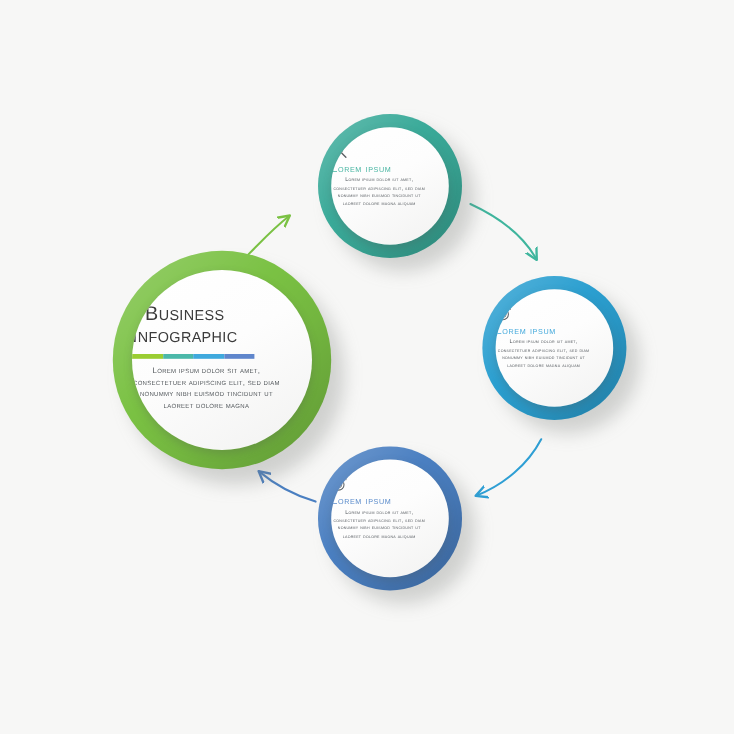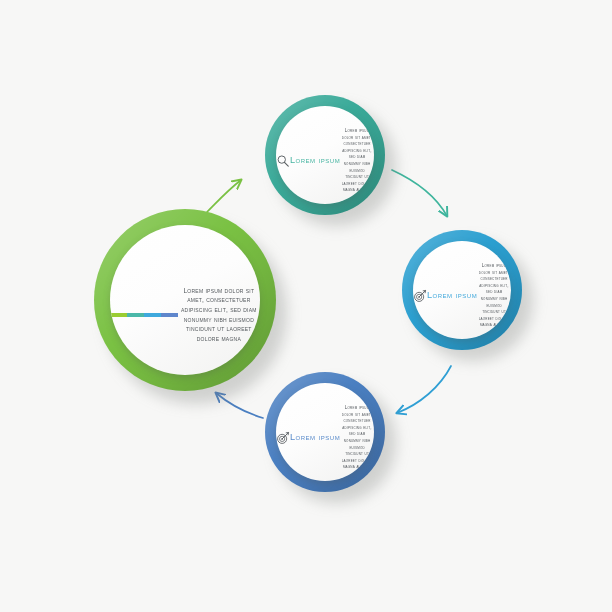--- a/index.html
+++ b/index.html
@@ -56,22 +56,22 @@
     z-index: 2;
   }
 
   
   .disc {
     position: absolute;
     border-radius: 50%;
     background: linear-gradient(150deg,#ffffff 0%,#fdfdfd 45%,#f2f2f1 100%);
     box-shadow: 0 3px 7px rgba(80,85,80,0.26);
     display: flex;
-    flex-direction: row;
-    align-items: center;
+    flex-direction: column;
+    align-items: flex-start;
     justify-content: flex-start;
     box-sizing: border-box;
     overflow: hidden;
   }
 
   
   .ring-shade {
     position: absolute;
     left: 0;
     top: 0;
@@ -195,20 +195,24 @@
     <path d="M263,418 C243,412 228,403 216,393" stroke="#4a7fc1" stroke-width="1.7" fill="none" stroke-linecap="round" marker-end="url(#head-blue)"></path>
   </svg>
 
   <div class="node-shadow" style="left:105px; top:222px; width:182px; height:182px;"></div>
 
   <div class="node" id="node-main">
     <div class="ring" id="main-ring" style="background: rgb(122, 193, 67);"></div>
     <div class="ring-shade"></div>
 
     <div class="disc">
+      <div class="main-title">
+        <span>Business</span>
+        <span class="l2">Infographic</span>
+      </div>
 
       <div class="colorbar">
         <span id="cb0" style="background: rgb(154, 205, 50);"></span>
         <span id="cb1" style="background: rgb(75, 184, 169);"></span>
         <span id="cb2" style="background: rgb(63, 169, 221);"></span>
         <span id="cb3" style="background: rgb(95, 134, 204);"></span>
       </div>
 
       <div class="main-body">Lorem ipsum dolor sit amet, consectetuer adipiscing elit, sed diam nonummy nibh euismod tincidunt ut laoreet dolore magna</div>
     </div>

